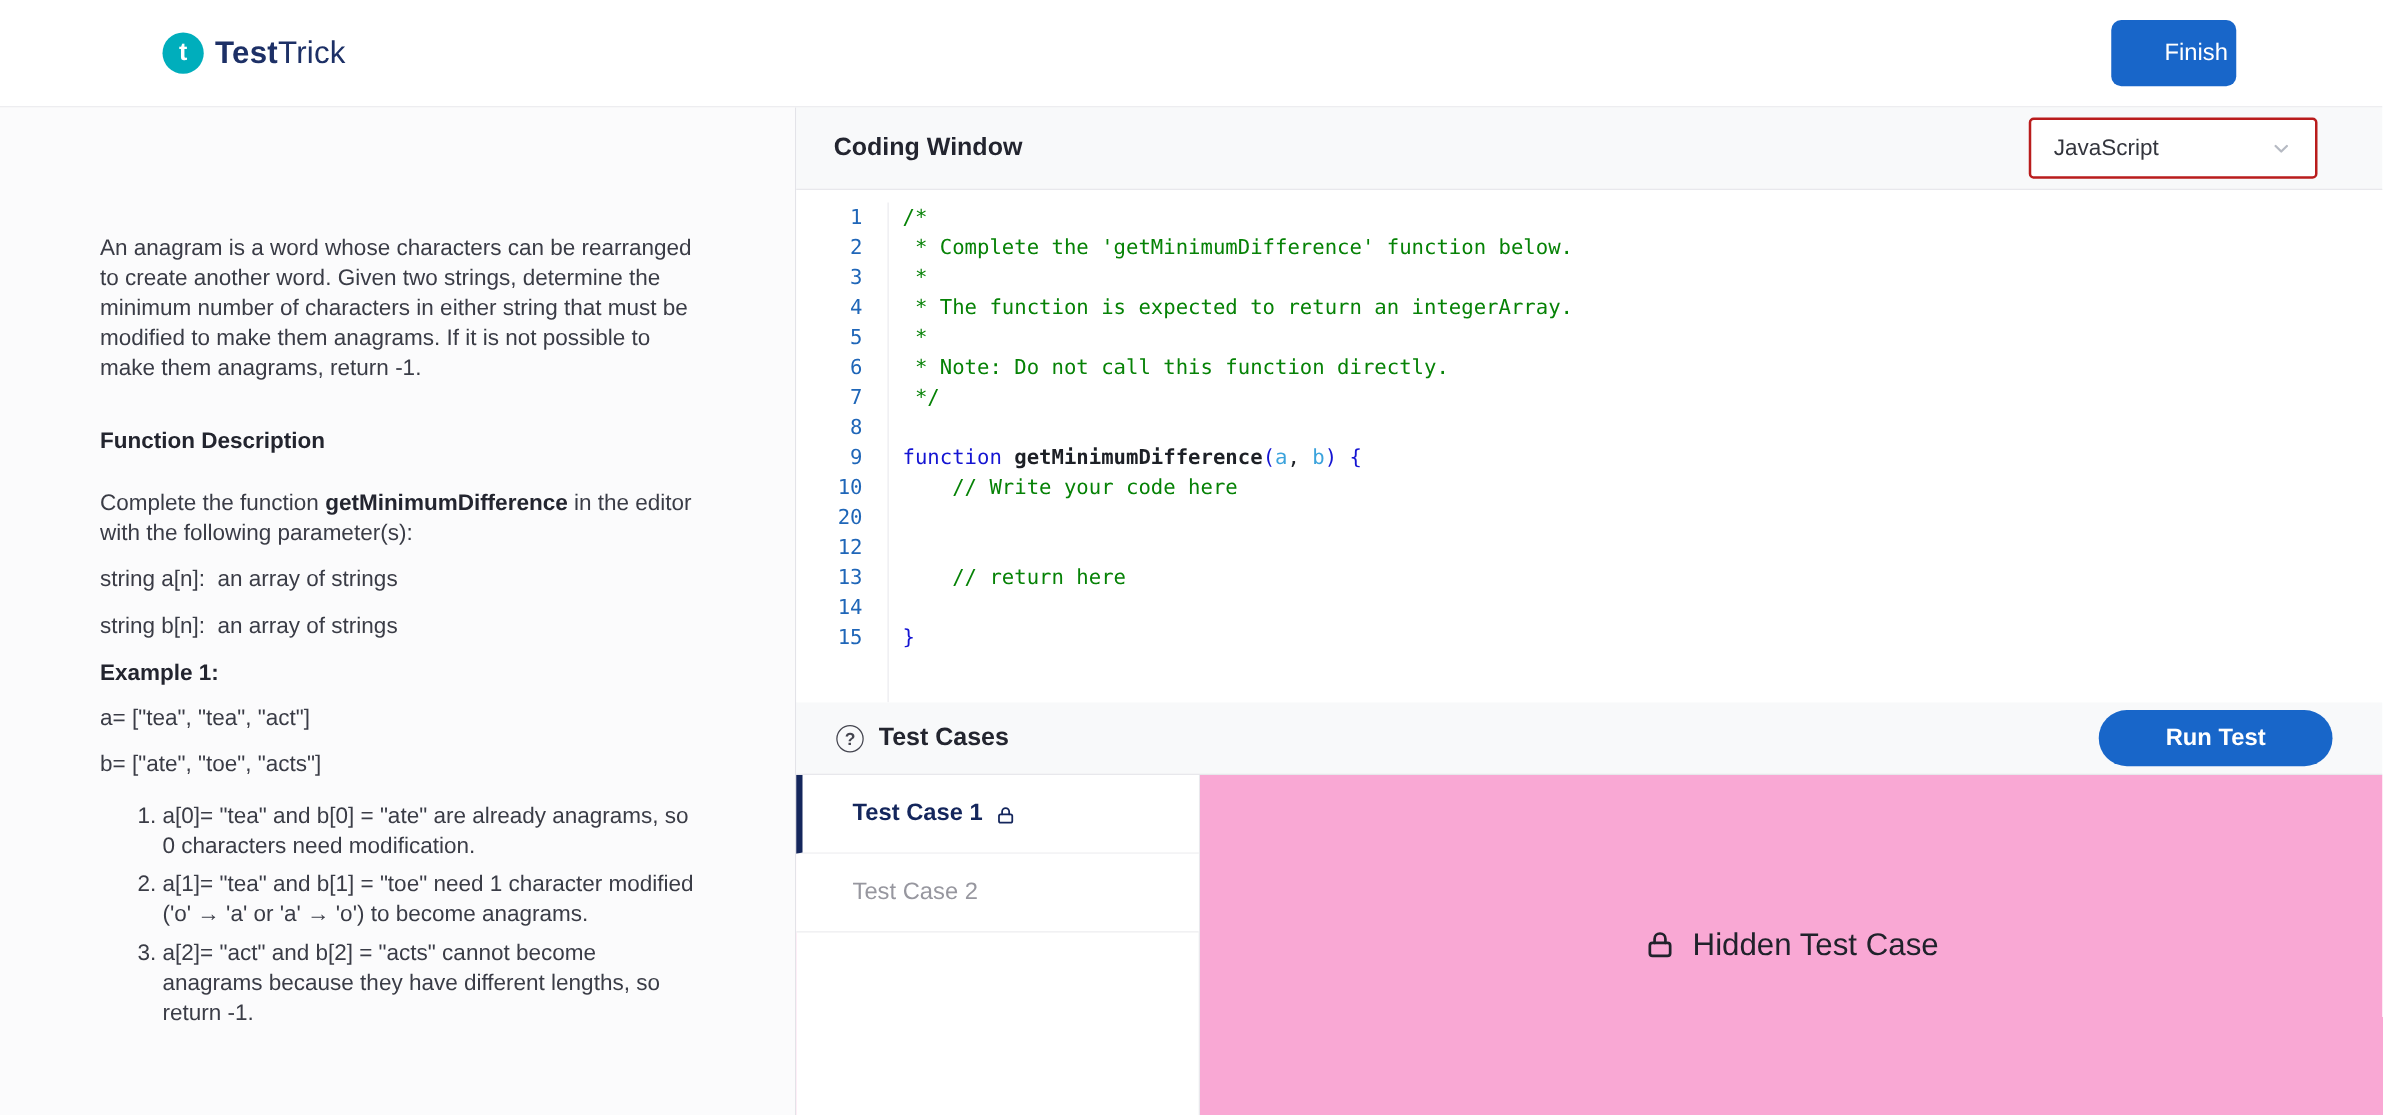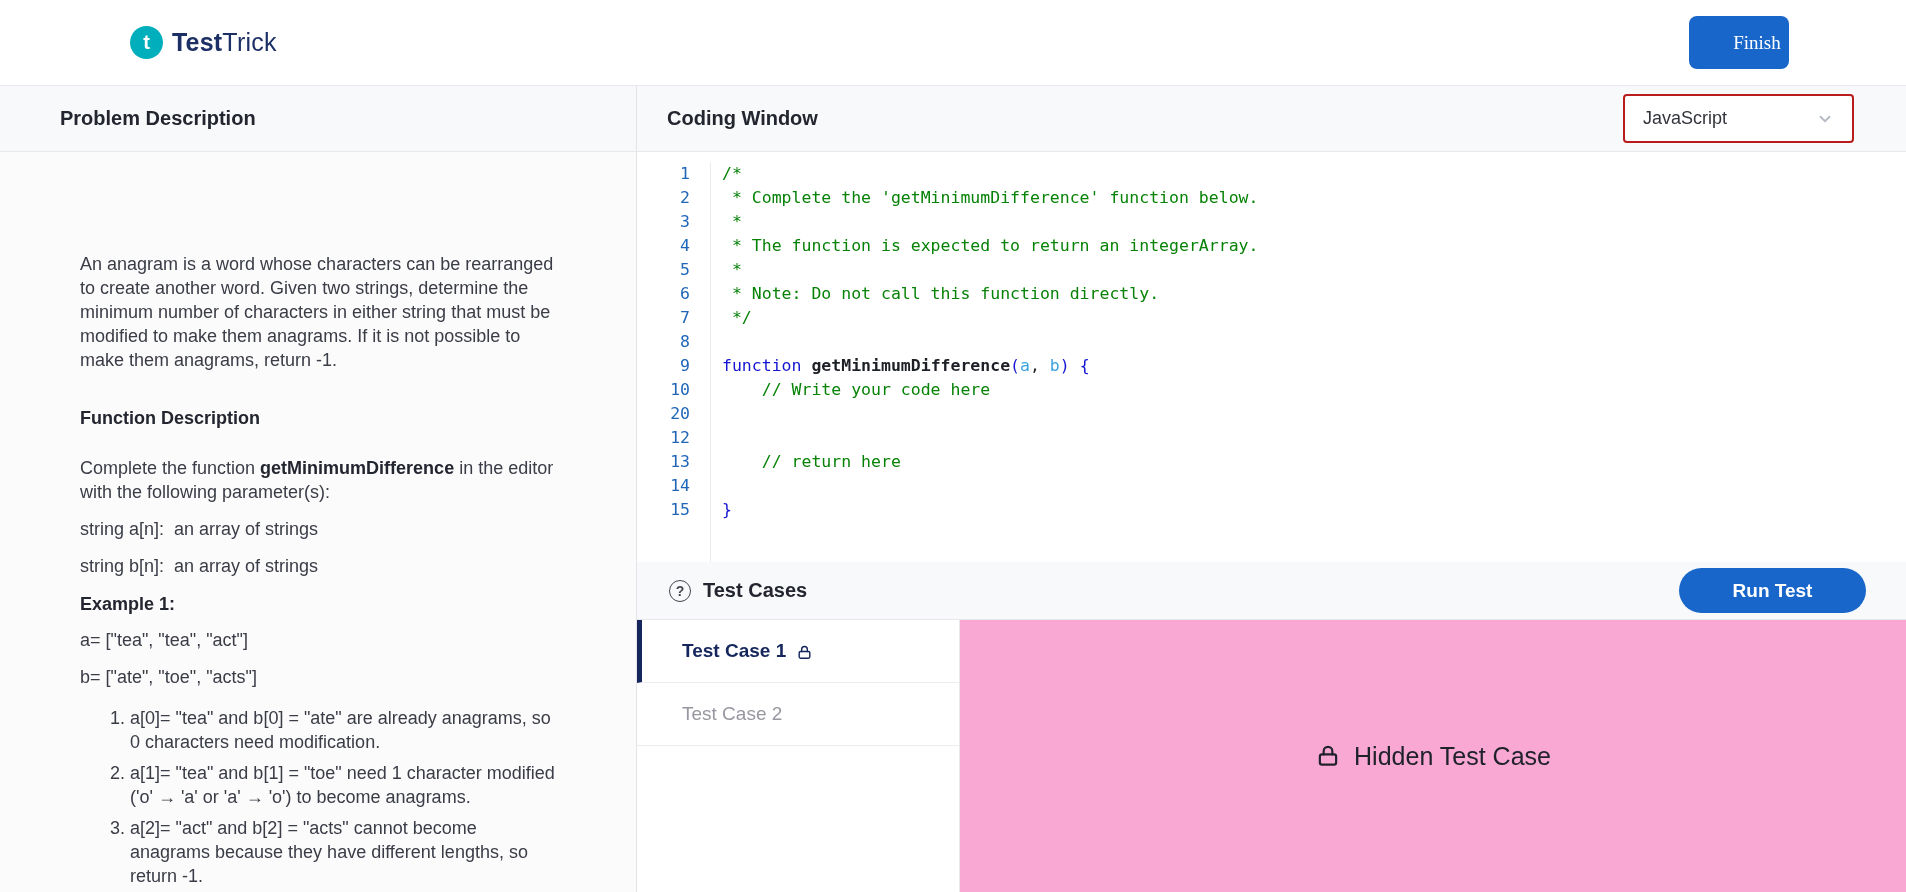--- a/index.html
+++ b/index.html
@@ -10,21 +10,21 @@
   
   .top-bar { height:86px; flex:0 0 86px; display:flex; align-items:center; justify-content:space-between;
              border-bottom:1px solid #e8e8ec; background:#fff; }
   .brand { display:flex; align-items:center; gap:9px; margin-left:130px; cursor:pointer; }
   .brand-circle { width:33px; height:33px; border-radius:50%; background:#00aebc; color:#fff;
                   display:flex; align-items:center; justify-content:center; font-size:20px; font-weight:700; }
   .brand-name { font-size:25px; color:#1d3066; letter-spacing:.2px; }
   .brand-name b { font-weight:700; }
   .brand-name .light { font-weight:500; }
   .finish-btn { margin-right:117px; width:100px; height:53px; background:#1866c9; color:#fff; border:none;
-                border-radius:8px; font-size:19px; font-weight:500; font-family:Liberation Serif, serif; cursor:pointer;padding-left:36px; }
+                border-radius:8px; font-size:19px; font-weight:500; font-family:Liberation Sans, sans-serif; cursor:pointer;padding-left:36px; }
 
   
   .main { flex:1; display:flex; min-height:0; }
   .left { width:637px; flex:0 0 637px; border-right:1px solid #e3e3e8; background:#fbfbfc;
           display:flex; flex-direction:column; }
   .right { flex:1; display:flex; flex-direction:column; min-width:0; }
 
   .panel-head { height:66px; flex:0 0 66px; display:flex; align-items:center;
                 border-bottom:1px solid #e8e8ec; background:#f8f9fa; }
   .panel-head h2 { font-size:20px; font-weight:700; color:#23252f; }
@@ -93,23 +93,20 @@
         <span>t</span>
       </span>
       <span class="brand-name"><b>Test</b><span class="light">Trick</span></span>
     </div>
     <button class="finish-btn">Finish</button>
   </header>
 
   <div class="main">
 
     <aside class="left">
-      <div class="panel-head">
-        <h2>Problem Description</h2>
-      </div>
       <div class="problem-body">
         <p class="intro">An anagram is a word whose characters can be rearranged to create another word. Given two strings, determine the minimum number of characters in either string that must be modified to make them anagrams. If it is not possible to make them anagrams, return -1.</p>
         <h3 class="fn-desc">Function Description</h3>
         <p><span>Complete the function </span><b>getMinimumDifference</b><span> in the editor with the following parameter(s):</span></p>
         <p>string a[n]:  an array of strings</p>
         <p>string b[n]:  an array of strings</p>
         <h3 class="example-h">Example 1:</h3>
         <p>a= ["tea", "tea", "act"]</p>
         <p>b= ["ate", "toe", "acts"]</p>
         <ol>

